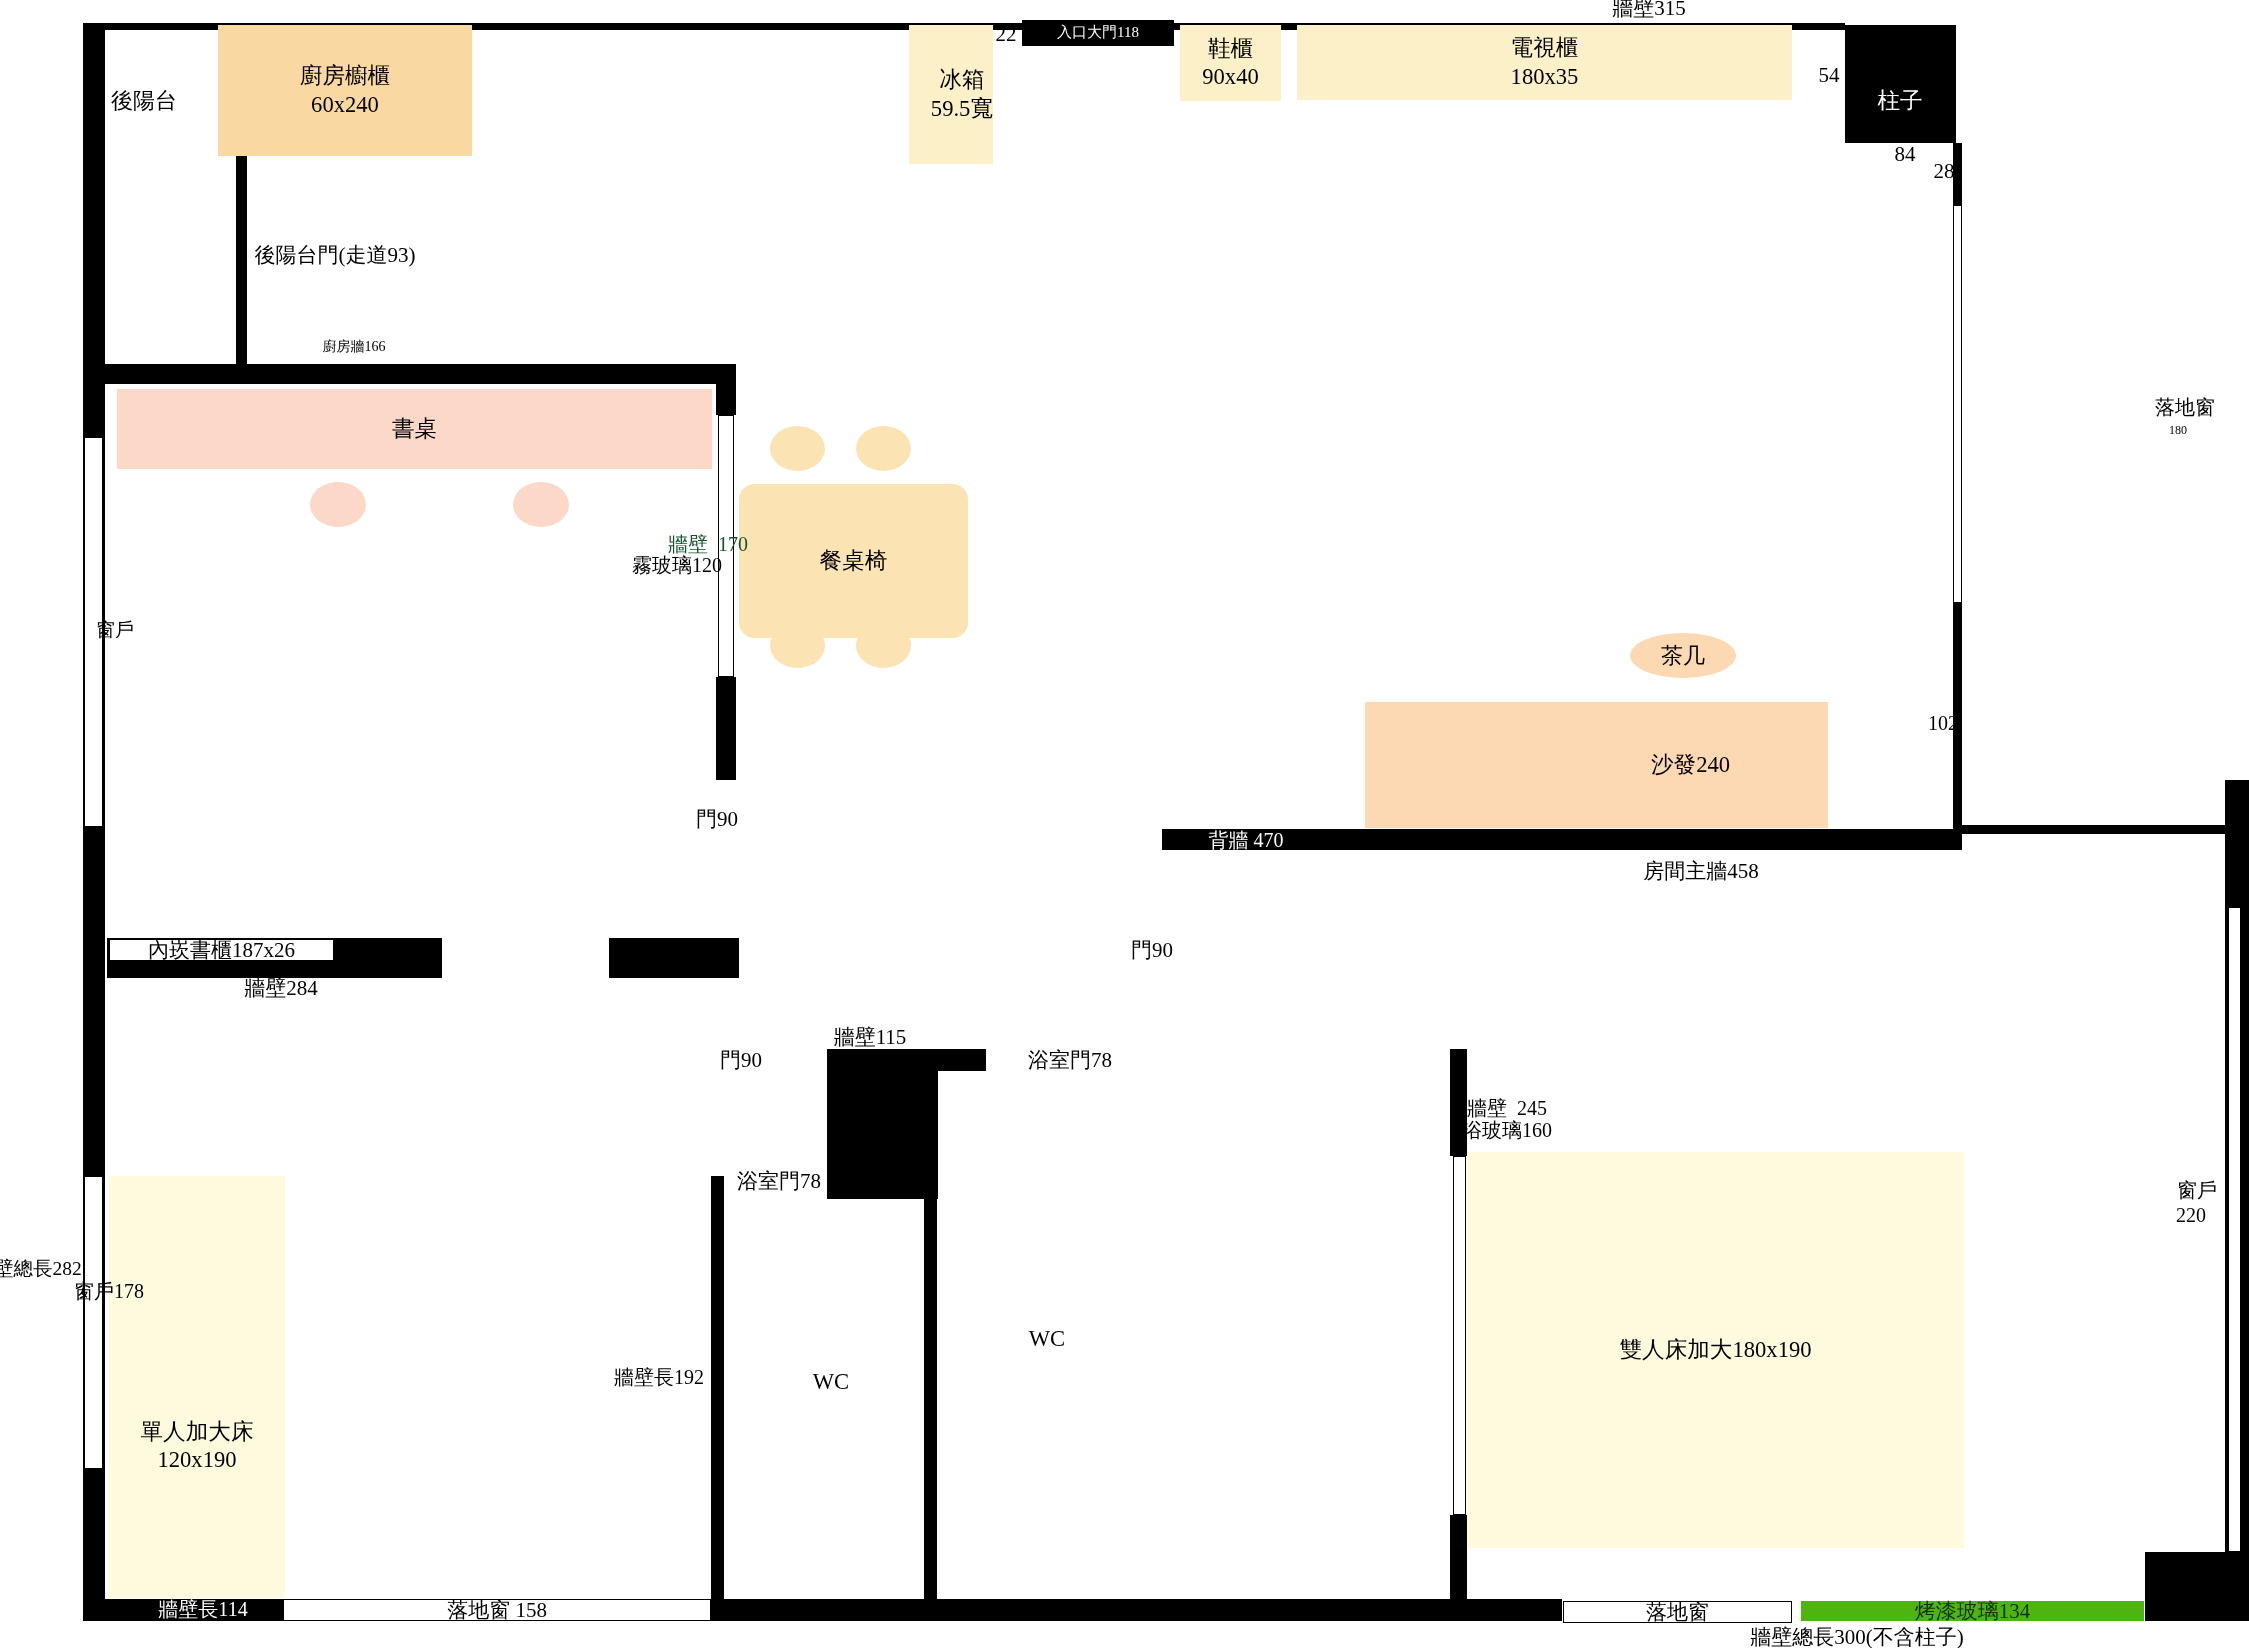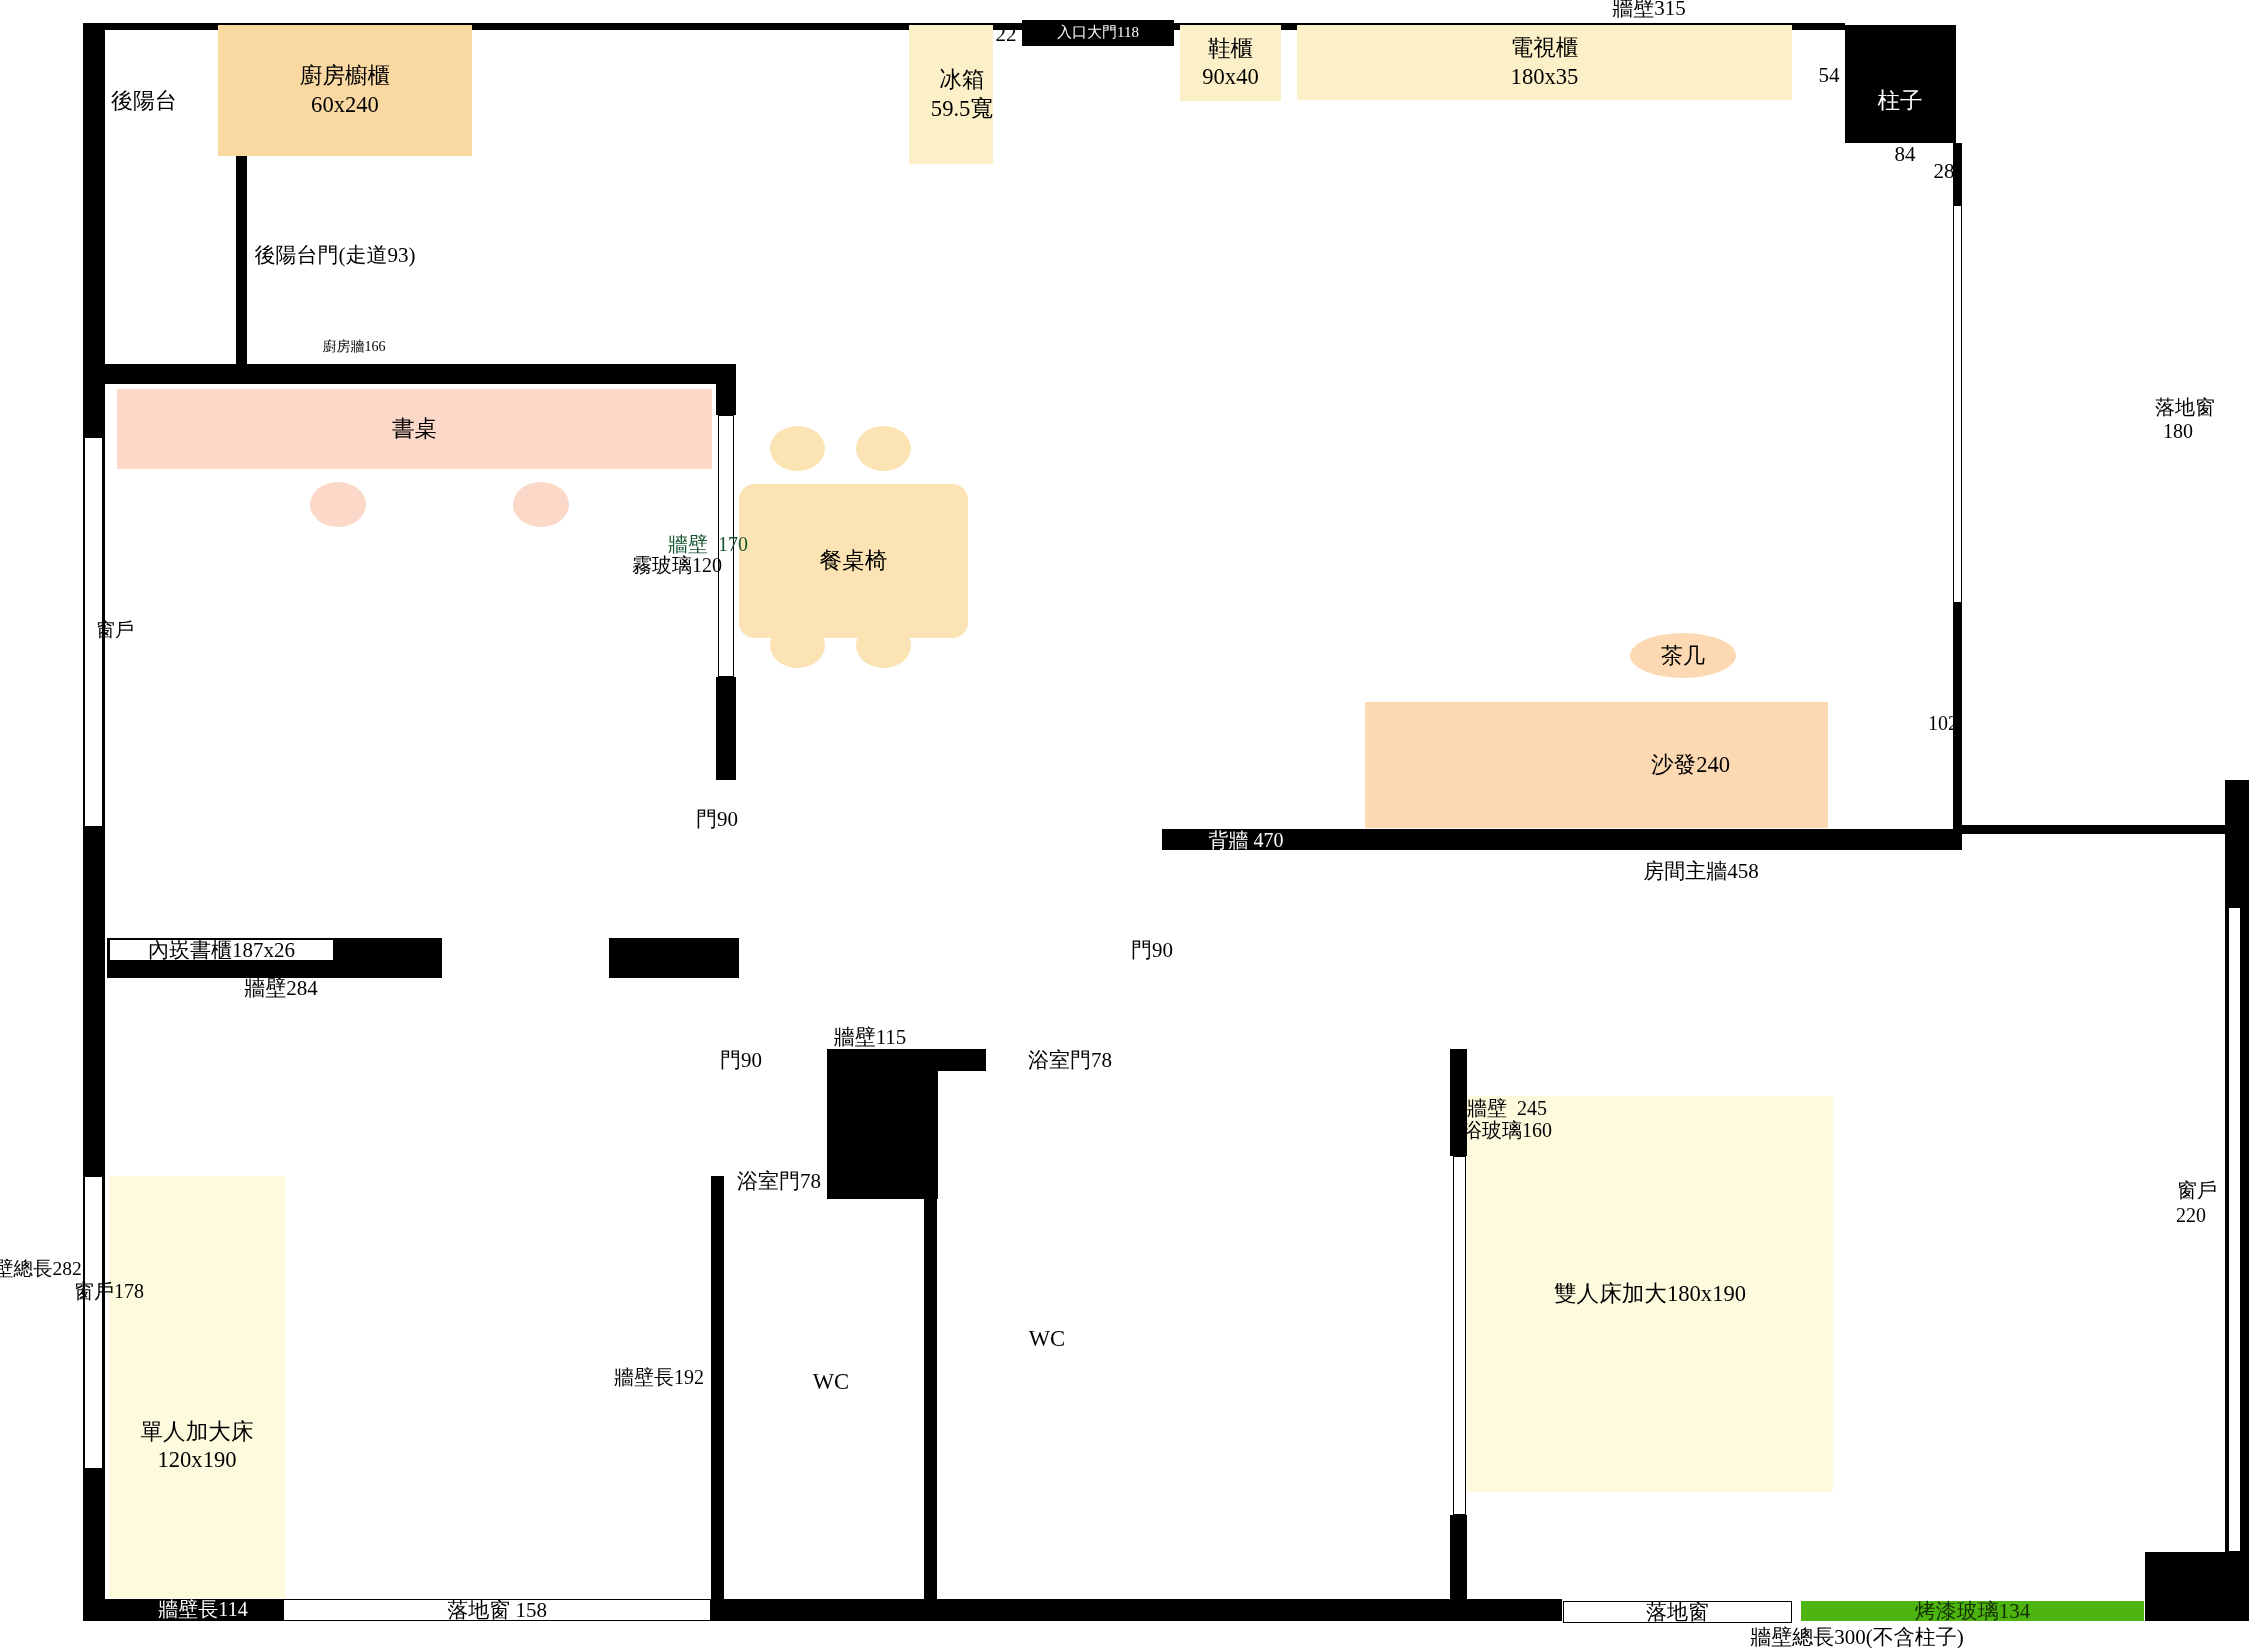--- a/index.html
+++ b/index.html
@@ -98,21 +98,21 @@
       <div class="furn" style="left: 1365px; top: 702px; width: 463px; height: 126px; background: rgb(252, 217, 178);">
         <div style="font-size: 22.6px; color: rgb(0, 0, 0); transform: translate(94px, 0px);">
           <div>沙發240</div>
         </div>
       </div>
       <div class="furn" style="left: 109px; top: 1176px; width: 176px; height: 422px; background: rgb(253, 250, 222);">
         <div style="font-size: 22.6px; color: rgb(0, 0, 0); transform: translate(0px, 59px);">
           <div>單人加大床120x190</div>
         </div>
       </div>
-      <div class="furn" style="left: 1467px; top: 1096px; width: 366px; height: 396px; background: rgb(253, 250, 222);">
+      <div class="furn" style="left: 1467px; top: 1152px; width: 497px; height: 396px; background: rgb(253, 250, 222);">
         <div style="font-size: 22.6px; color: rgb(0, 0, 0);">
           <div>雙人床加大180x190</div>
         </div>
       </div>
       <div class="furn" style="left: 1801px; top: 1601px; width: 343px; height: 20px; background: rgb(78, 181, 16);">
         <div style="font-size: 21px; color: rgb(20, 48, 0);">
           <div>烤漆玻璃134</div>
         </div>
       </div>
     </div>
@@ -136,21 +136,21 @@
       <span class="lbl" style="left: 1905px; top: 155px; font-size: 21px; color: rgb(0, 0, 0);">84</span>
       <span class="lbl" style="left: 1944px; top: 172px; font-size: 21px; color: rgb(0, 0, 0);">28</span>
       <span class="lbl" style="left: 144px; top: 101px; font-size: 22px; color: rgb(0, 0, 0);">後陽台</span>
       <span class="lbl" style="left: 335px; top: 256px; font-size: 21px; color: rgb(0, 0, 0);">後陽台門(走道93)</span>
       <span class="lbl" style="left: 354px; top: 347px; font-size: 14px; color: rgb(0, 0, 0);">廚房牆166</span>
       <span class="lbl" style="left: 115px; top: 630px; font-size: 19px; color: rgb(0, 0, 0);">窗戶</span>
       <span class="lbl" style="left: 680px; top: 544px; font-size: 20px; color: #14532d; margin-left: 28px;">牆壁  170</span>
       <span class="lbl" style="left: 677px; top: 565px; font-size: 20px; color: rgb(0, 0, 0);">霧玻璃120</span>
       <span class="lbl" style="left: 717px; top: 820px; font-size: 21px; color: rgb(0, 0, 0);">門90</span>
       <span class="lbl" style="left: 2185px; top: 407px; font-size: 20px; color: rgb(0, 0, 0);">落地窗</span>
-      <span class="lbl" style="left: 2178px; top: 431px; font-size: 20px; color: rgb(0, 0, 0);">180</span>
+      <span class="lbl" style="left: 2178px; top: 431px; font-size: 12px; color: rgb(0, 0, 0);">180</span>
       <span class="lbl" style="left: 1943px; top: 723px; font-size: 20px; color: rgb(0, 0, 0);">102</span>
       <span class="lbl" style="left: 1246px; top: 840px; font-size: 20px; color: rgb(255, 255, 255);">背牆 470</span>
       <span class="lbl" style="left: 1701px; top: 872px; font-size: 21px; color: rgb(0, 0, 0);">房間主牆458</span>
       <span class="lbl" style="left: 1152px; top: 951px; font-size: 21px; color: rgb(0, 0, 0);">門90</span>
       <span class="lbl" style="left: 281px; top: 989px; font-size: 21px; color: rgb(0, 0, 0);">牆壁284</span>
       <span class="lbl" style="left: 741px; top: 1061px; font-size: 21px; color: rgb(0, 0, 0);">門90</span>
       <span class="lbl" style="left: 870px; top: 1038px; font-size: 21px; color: rgb(0, 0, 0);">牆壁115</span>
       <span class="lbl" style="left: 1070px; top: 1061px; font-size: 21px; color: rgb(0, 0, 0);">浴室門78</span>
       <span class="lbl" style="left: 779px; top: 1182px; font-size: 21px; color: rgb(0, 0, 0);">浴室門78</span>
       <span class="lbl" style="left: 1507px; top: 1108px; font-size: 20px; color: rgb(0, 0, 0);">牆壁  245</span>

